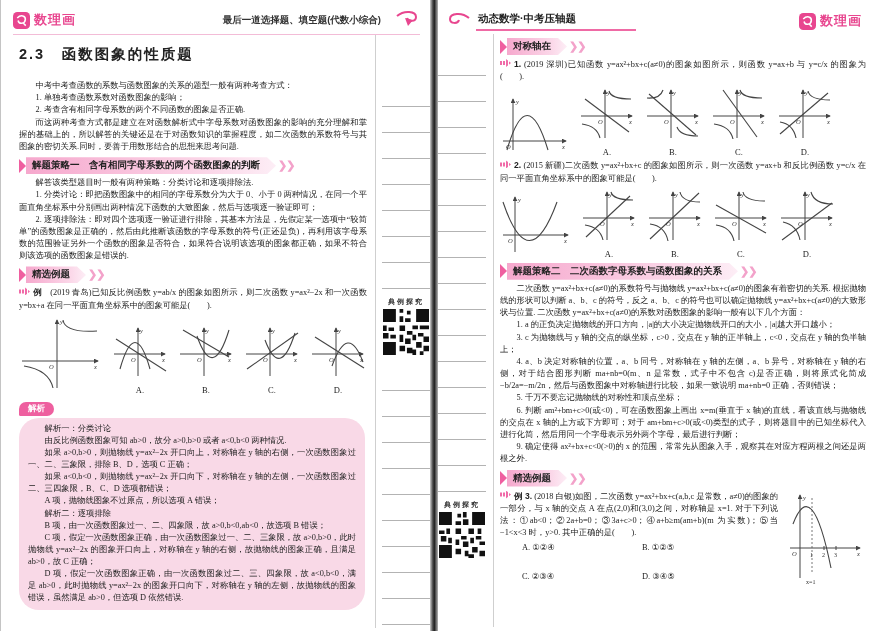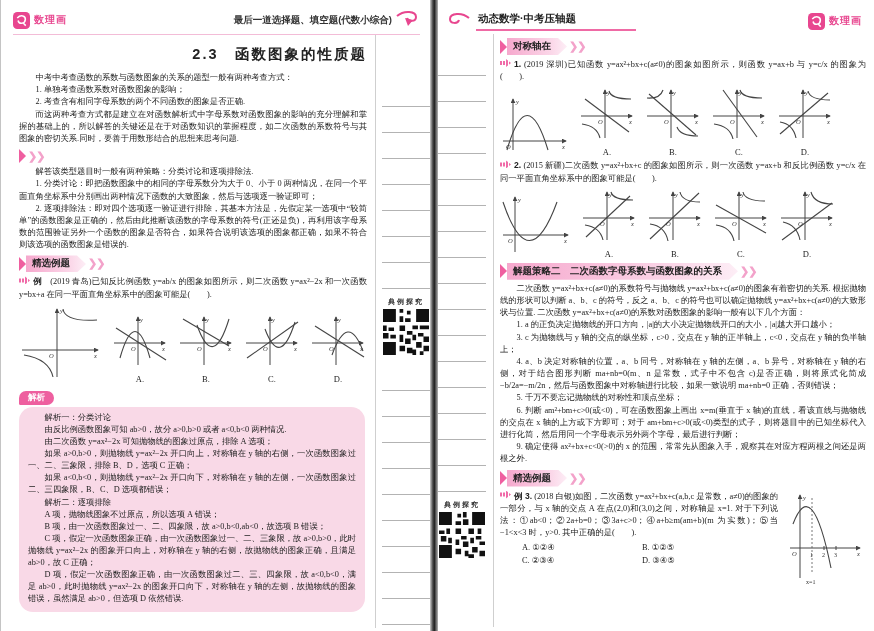--- a/index.html
+++ b/index.html
@@ -5,63 +5,63 @@
   html,body{margin:0;padding:0}
   body{width:874px;height:631px;font-family:"Liberation Serif",serif;color:#222;background:#fff}
   .book{display:flex;width:874px;height:631px;background:#8a8a8a}
   .page{background:#fff;height:631px;box-sizing:border-box;overflow:hidden;position:relative}
   .page.left{width:430px;border-left:1px solid #c4c4c4;padding:8px 0 0 12px}
   .page.right{width:436px;padding:8px 0 0 0}
   .spine{width:8px;background:linear-gradient(90deg,#cfcfcf,#4a4a4a 35%,#222 55%,#b5b5b5)}
   
   .pg-head{display:flex;align-items:center;justify-content:space-between;height:24px;padding-right:10px}
   .brand{display:flex;align-items:center;gap:4px}
-  .brand .logotext{color:#e8468f;font-weight:bold;font-size:10px;font-family:"Liberation Sans",sans-serif;letter-spacing:1px}
+  .brand .logotext{color:#e8468f;font-weight:bold;font-size:13px;font-family:"Liberation Sans",sans-serif;letter-spacing:1px}
   .head-banner{font-family:"Liberation Sans",sans-serif;font-weight:bold;font-size:9.5px;color:#333}
   .head-rule{border-bottom:1px solid #f3bcd7;margin:2px 10px 0 0}
   .rp-head{display:flex;align-items:center;justify-content:space-between;height:26px;padding:0 12px 0 8px}
   .rp-title{font-family:"Liberation Sans",sans-serif;font-weight:bold;font-size:10.5px;color:#222;border-bottom:2px solid #ef6aa5;padding:0 60px 3px 2px}
   
   .pg-body{display:flex;height:calc(100% - 30px)}
   .main{flex:1;padding:0 8px 0 6px}
   .sidebar{width:60px;box-sizing:border-box;padding-top:46px}
   .sidebar.l{border-left:1px solid #cfcfcf;padding-left:6px}
   .sidebar.r{border-right:1px solid #cfcfcf;padding-right:6px;padding-top:16px;width:56px}
   .rule{height:25px;border-bottom:1px solid #b3b3b3;width:48px}
   .qrblock{padding:8px 0 6px 0;text-align:center;width:48px}
   .qrlabel{font-family:"Liberation Sans",sans-serif;font-size:7px;font-weight:bold;letter-spacing:2px;color:#333;margin-bottom:2px}
   
-  h1.doc-title{font-family:"Liberation Sans",sans-serif;font-size:14.5px;margin:10px 0 8px;text-align:right;letter-spacing:2px}
+  h1.doc-title{font-family:"Liberation Sans",sans-serif;font-size:14.5px;margin:10px 0 16px;text-align:left;letter-spacing:2px}
   p{margin:0;font-size:8.3px;line-height:1.47;text-align:justify}
   p.ind{text-indent:2em}
   .banner{display:flex;align-items:center;margin:4px 0 3px;font-family:"Liberation Sans",sans-serif}
   .banner .tri{width:0;height:0;border-left:7px solid #ef5fa0;border-top:7px solid transparent;border-bottom:7px solid transparent}
   .banner .band{background:linear-gradient(90deg,#f6a8cd,#fbd8e9 75%,#fdeef6);padding:2px 16px 2px 6px;font-weight:bold;font-size:9.5px;color:#222;clip-path:polygon(0 0,calc(100% - 9px) 0,100% 50%,calc(100% - 9px) 100%,0 100%)}
   .banner .chev{color:#f3a2ca;font-weight:bold;font-size:11px;margin-left:2px;letter-spacing:-1px}
   .marker{display:inline-block;width:11px;height:8px;margin-right:3px;background:repeating-linear-gradient(90deg,#f06ba8 0 2px,#fff 2px 3px);clip-path:polygon(0 25%,55% 25%,55% 0,100% 50%,55% 100%,55% 75%,0 75%)}
   .exlabel{font-weight:bold;font-family:"Liberation Sans",sans-serif;font-size:8.5px}
   
   .graphrow{display:flex;align-items:flex-end;gap:8px;margin:3px 0 2px}
   .opt{text-align:center}
   .opt figcaption{font-size:8.5px;margin-top:1px}
   figure{margin:0}
   svg .ax{stroke:#444;stroke-width:1}
   svg .cv{fill:none;stroke:#444;stroke-width:1.1}
   svg .dash{stroke:#555;stroke-width:0.8;stroke-dasharray:2 2}
   svg text{font-family:"Liberation Serif",serif;font-style:italic;font-size:6.5px;fill:#333}
   svg text.tk{font-style:normal;font-size:6px}
   
   .jiexi-tag{display:inline-block;background:#ee5f9f;color:#fff;font-family:"Liberation Sans",sans-serif;font-weight:bold;font-size:8.5px;padding:1px 9px;border-radius:9px 9px 9px 2px;margin:3px 0 2px}
-  .pinkbox{background:#f9d9e7;border-radius:14px;padding:5px 9px 6px;margin-right:2px}
+  .pinkbox{background:#f9d9e7;border-radius:20px;padding:5px 9px 6px;margin-right:2px}
   .pinkbox p{font-size:8.3px;line-height:1.46}
   
   .prob b{font-family:"Liberation Sans",sans-serif;font-size:8.6px}
   .ex1wrap{position:relative;padding-right:88px;min-height:96px}
   .ex1graph{position:absolute;right:0;top:0}
-  .choices{display:grid;grid-template-columns:120px 120px;row-gap:3px;margin:3px 0 0 22px;font-size:8.4px}
+  .choices{display:grid;grid-template-columns:120px 120px;row-gap:19px;margin:3px 0 0 22px;font-size:8.4px}
   .ribbon{flex:0 0 auto}
 </style>
 </head>
 <body>
 
 <svg width="0" height="0" style="position:absolute">
   <defs>
     <marker id="ah" viewBox="0 0 6 6" refX="5" refY="3" markerWidth="5" markerHeight="5" orient="auto">
         <path d="M0 0L6 3L0 6z" fill="#444"></path>
       </marker>
@@ -72,41 +72,42 @@
 
   <div class="page left">
     <div class="pg-head">
       <div class="brand">
         <svg width="17" height="17" viewBox="0 0 20 20">
             <rect x="0" y="0" width="20" height="20" rx="5" fill="#e8468f"></rect>
             <path d="M5 7 C 9 3,15 4,14.5 9 C 14 14,7 15,6 10 M12 13 q 2 2 3 3" stroke="#fff" stroke-width="1.8" fill="none"></path>
           </svg>
         <span class="logotext">数理画</span>
       </div>
-      <div style="display:flex;align-items:center;gap:2px">
+      <div style="display:flex;align-items:center;gap:13px">
         <span class="head-banner">最后一道选择题、填空题(代数小综合)</span>
         <svg class="ribbon" width="26" height="20" viewBox="0 0 26 20">
             <path d="M3 6 C 10 0,22 1,22 7 C 22 12,14 12,13 8" fill="none" stroke="#e8468f" stroke-width="2"></path>
             <path d="M11 8 L 14 16 L 19 10 z" fill="#e8468f"></path>
           </svg>
       </div>
     </div>
     <div class="head-rule"></div>
 
     <div class="pg-body">
       <div class="main">
         <h1 class="doc-title">2.3　函数图象的性质题</h1>
 
         <p class="ind">中考中考查函数的系数与函数图象的关系的题型一般有两种考查方式：</p>
         <p class="ind">1. 单独考查函数系数对函数图象的影响；</p>
         <p class="ind">2. 考查含有相同字母系数的两个不同函数的图象是否正确.</p>
         <p class="ind">而这两种考查方式都是建立在对函数解析式中字母系数对函数图象的影响的充分理解和掌握的基础上的，所以解答的关键还是在于对函数知识的掌握程度，如二次函数的系数符号与其图象的密切关系.同时，要善于用数形结合的思想来思考问题.</p>
 
         <div class="banner">
           <span class="tri"></span>
+          <span class="band">解题策略一　含有相同字母系数的两个函数图象的判断</span>
           <span class="chev">❯❯</span>
         </div>
 
         <p class="ind">解答该类型题目时一般有两种策略：分类讨论和逐项排除法.</p>
         <p class="ind">1. 分类讨论：即把函数图象中的相同的字母系数分为大于 0、小于 0 两种情况，在同一个平面直角坐标系中分别画出两种情况下函数的大致图象，然后与选项逐一验证即可；</p>
         <p class="ind">2. 逐项排除法：即对四个选项逐一验证进行排除，其基本方法是，先假定某一选项中“较简单”的函数图象是正确的，然后由此推断该函数的字母系数的符号(正还是负)，再利用该字母系数的范围验证另外一个函数的图象是否符合，如果符合说明该选项的图象都正确，如果不符合则该选项的函数图象是错误的.</p>
 
         <div class="banner">
           <span class="tri"></span>
           <span class="band">精选例题</span>
@@ -174,25 +175,24 @@
               <text x="20" y="38">O</text>
             </svg>
             <figcaption>D.</figcaption>
           </figure>
         </div>
 
         <span class="jiexi-tag">解析</span>
         <div class="pinkbox">
           <p class="ind">解析一：分类讨论</p>
           <p class="ind">由反比例函数图象可知 ab&gt;0，故分 a&gt;0,b&gt;0 或者 a&lt;0,b&lt;0 两种情况.</p>
-          <p class="ind">由二次函数 y=ax²−2x 可知抛物线的图象过原点，排除 A 选项；</p>
           <p class="ind">如果 a&gt;0,b&gt;0，则抛物线 y=ax²−2x 开口向上，对称轴在 y 轴的右侧，一次函数图象过一、二、三象限，排除 B、D，选项 C 正确；</p>
           <p class="ind">如果 a&lt;0,b&lt;0，则抛物线 y=ax²−2x 开口向下，对称轴在 y 轴的左侧，一次函数图象过二、三四象限，B、C、D 选项都错误；</p>
+          <p class="ind">A 项，抛物线图象不过原点，所以选项 A 错误；</p>
           <p class="ind">解析二：逐项排除</p>
-          <p class="ind">A 项，抛物线图象不过原点，所以选项 A 错误；</p>
           <p class="ind">B 项，由一次函数图象过一、二、四象限，故 a&gt;0,b&lt;0,ab&lt;0，故选项 B 错误；</p>
           <p class="ind">C 项，假定一次函数图象正确，由一次函数图象过一、二、三象限，故 a&gt;0,b&gt;0，此时抛物线 y=ax²−2x 的图象开口向上，对称轴在 y 轴的右侧，故抛物线的图象正确，且满足 ab&gt;0，故 C 正确；</p>
           <p class="ind">D 项，假定一次函数图象正确，由一次函数图象过二、三、四象限，故 a&lt;0,b&lt;0，满足 ab&gt;0，此时抛物线 y=ax²−2x 的图象开口向下，对称轴在 y 轴的左侧，故抛物线的图象错误，虽然满足 ab&gt;0，但选项 D 依然错误.</p>
         </div>
       </div>
 
       <div class="sidebar l">
         <div>
             <div class="rule"></div>
             <div class="rule"></div>

